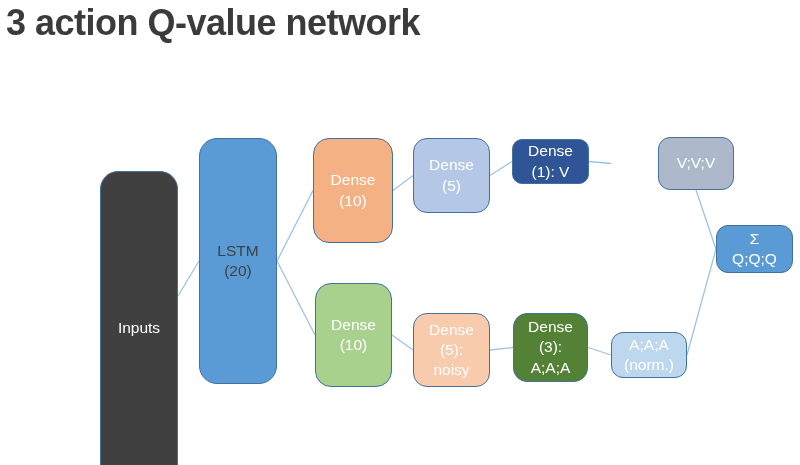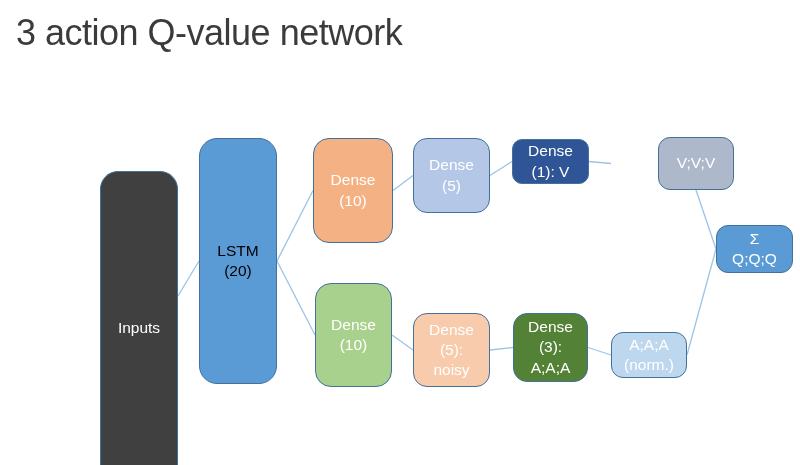--- a/index.html
+++ b/index.html
@@ -12,23 +12,23 @@
     position: relative;
     width: 800px;
     height: 465px;
     background: #ffffff;
     overflow: hidden;
   }
   #page-title {
     position: absolute;
     left: 6px;
     top: 2px;
-    margin: 10px;
+    margin: 0;
     font-size: 36px;
-    font-weight: 400;
+    font-weight: 700;
     letter-spacing: -0.5px;
     color: #3b3b3b;
     white-space: nowrap;
   }
   #edge-layer {
     position: absolute;
     left: 0;
     top: 0;
     width: 800px;
     height: 465px;
@@ -63,21 +63,21 @@
       <line x1="589" y1="161.5" x2="611" y2="163.5" stroke="#9DC3E6" stroke-width="1.3"></line>
       <line x1="687" y1="163.5" x2="716" y2="249" stroke="#9DC3E6" stroke-width="1.3"></line>
       <line x1="392" y1="335" x2="413" y2="350" stroke="#9DC3E6" stroke-width="1.3"></line>
       <line x1="490" y1="350" x2="513" y2="347.5" stroke="#9DC3E6" stroke-width="1.3"></line>
       <line x1="588" y1="347.5" x2="611" y2="355" stroke="#9DC3E6" stroke-width="1.3"></line>
       <line x1="687" y1="355" x2="716" y2="249" stroke="#9DC3E6" stroke-width="1.3"></line>
     </svg>
 
   <div id="node-layer">
       <div class="node" style="left: 100px; top: 139px; width: 78px; height: 314px; border-radius: 18px; background: #404040; border-color: rgb(65, 113, 156); color: rgb(255, 255, 255); margin-top: 32px;">Inputs</div>
-      <div class="node" style="left: 199px; top: 138px; width: 78px; height: 246px; border-radius: 18px; background: rgb(91, 155, 213); border-color: rgb(65, 113, 156); color: #000000;">LSTM
+      <div class="node" style="left: 199px; top: 138px; width: 78px; height: 246px; border-radius: 18px; background: rgb(91, 155, 213); border-color: rgb(65, 113, 156); color: #404040;">LSTM
 (20)</div>
       <div class="node" style="left: 313px; top: 138px; width: 80px; height: 105px; border-radius: 16px; background: rgb(244, 177, 131); border-color: rgb(65, 113, 156); color: rgb(255, 255, 255);">Dense
 (10)</div>
       <div class="node" style="left: 413px; top: 138px; width: 77px; height: 75px; border-radius: 14px; background: rgb(180, 199, 231); border-color: rgb(65, 113, 156); color: rgb(255, 255, 255);">Dense
 (5)</div>
       <div class="node" style="left: 512px; top: 139px; width: 77px; height: 45px; border-radius: 10px; background: rgb(47, 85, 151); border-color: rgb(65, 113, 156); color: rgb(255, 255, 255);">Dense
 (1): V</div>
       <div class="node" style="left: 611px; top: 137px; width: 76px; height: 53px; border-radius: 12px; background: rgb(173, 185, 202); border-color: rgb(65, 113, 156); color: rgb(255, 255, 255); margin-left: 47px;">V;V;V</div>
       <div class="node" style="left: 315px; top: 283px; width: 77px; height: 104px; border-radius: 16px; background: rgb(169, 209, 142); border-color: rgb(65, 113, 156); color: rgb(255, 255, 255);">Dense
 (10)</div>

